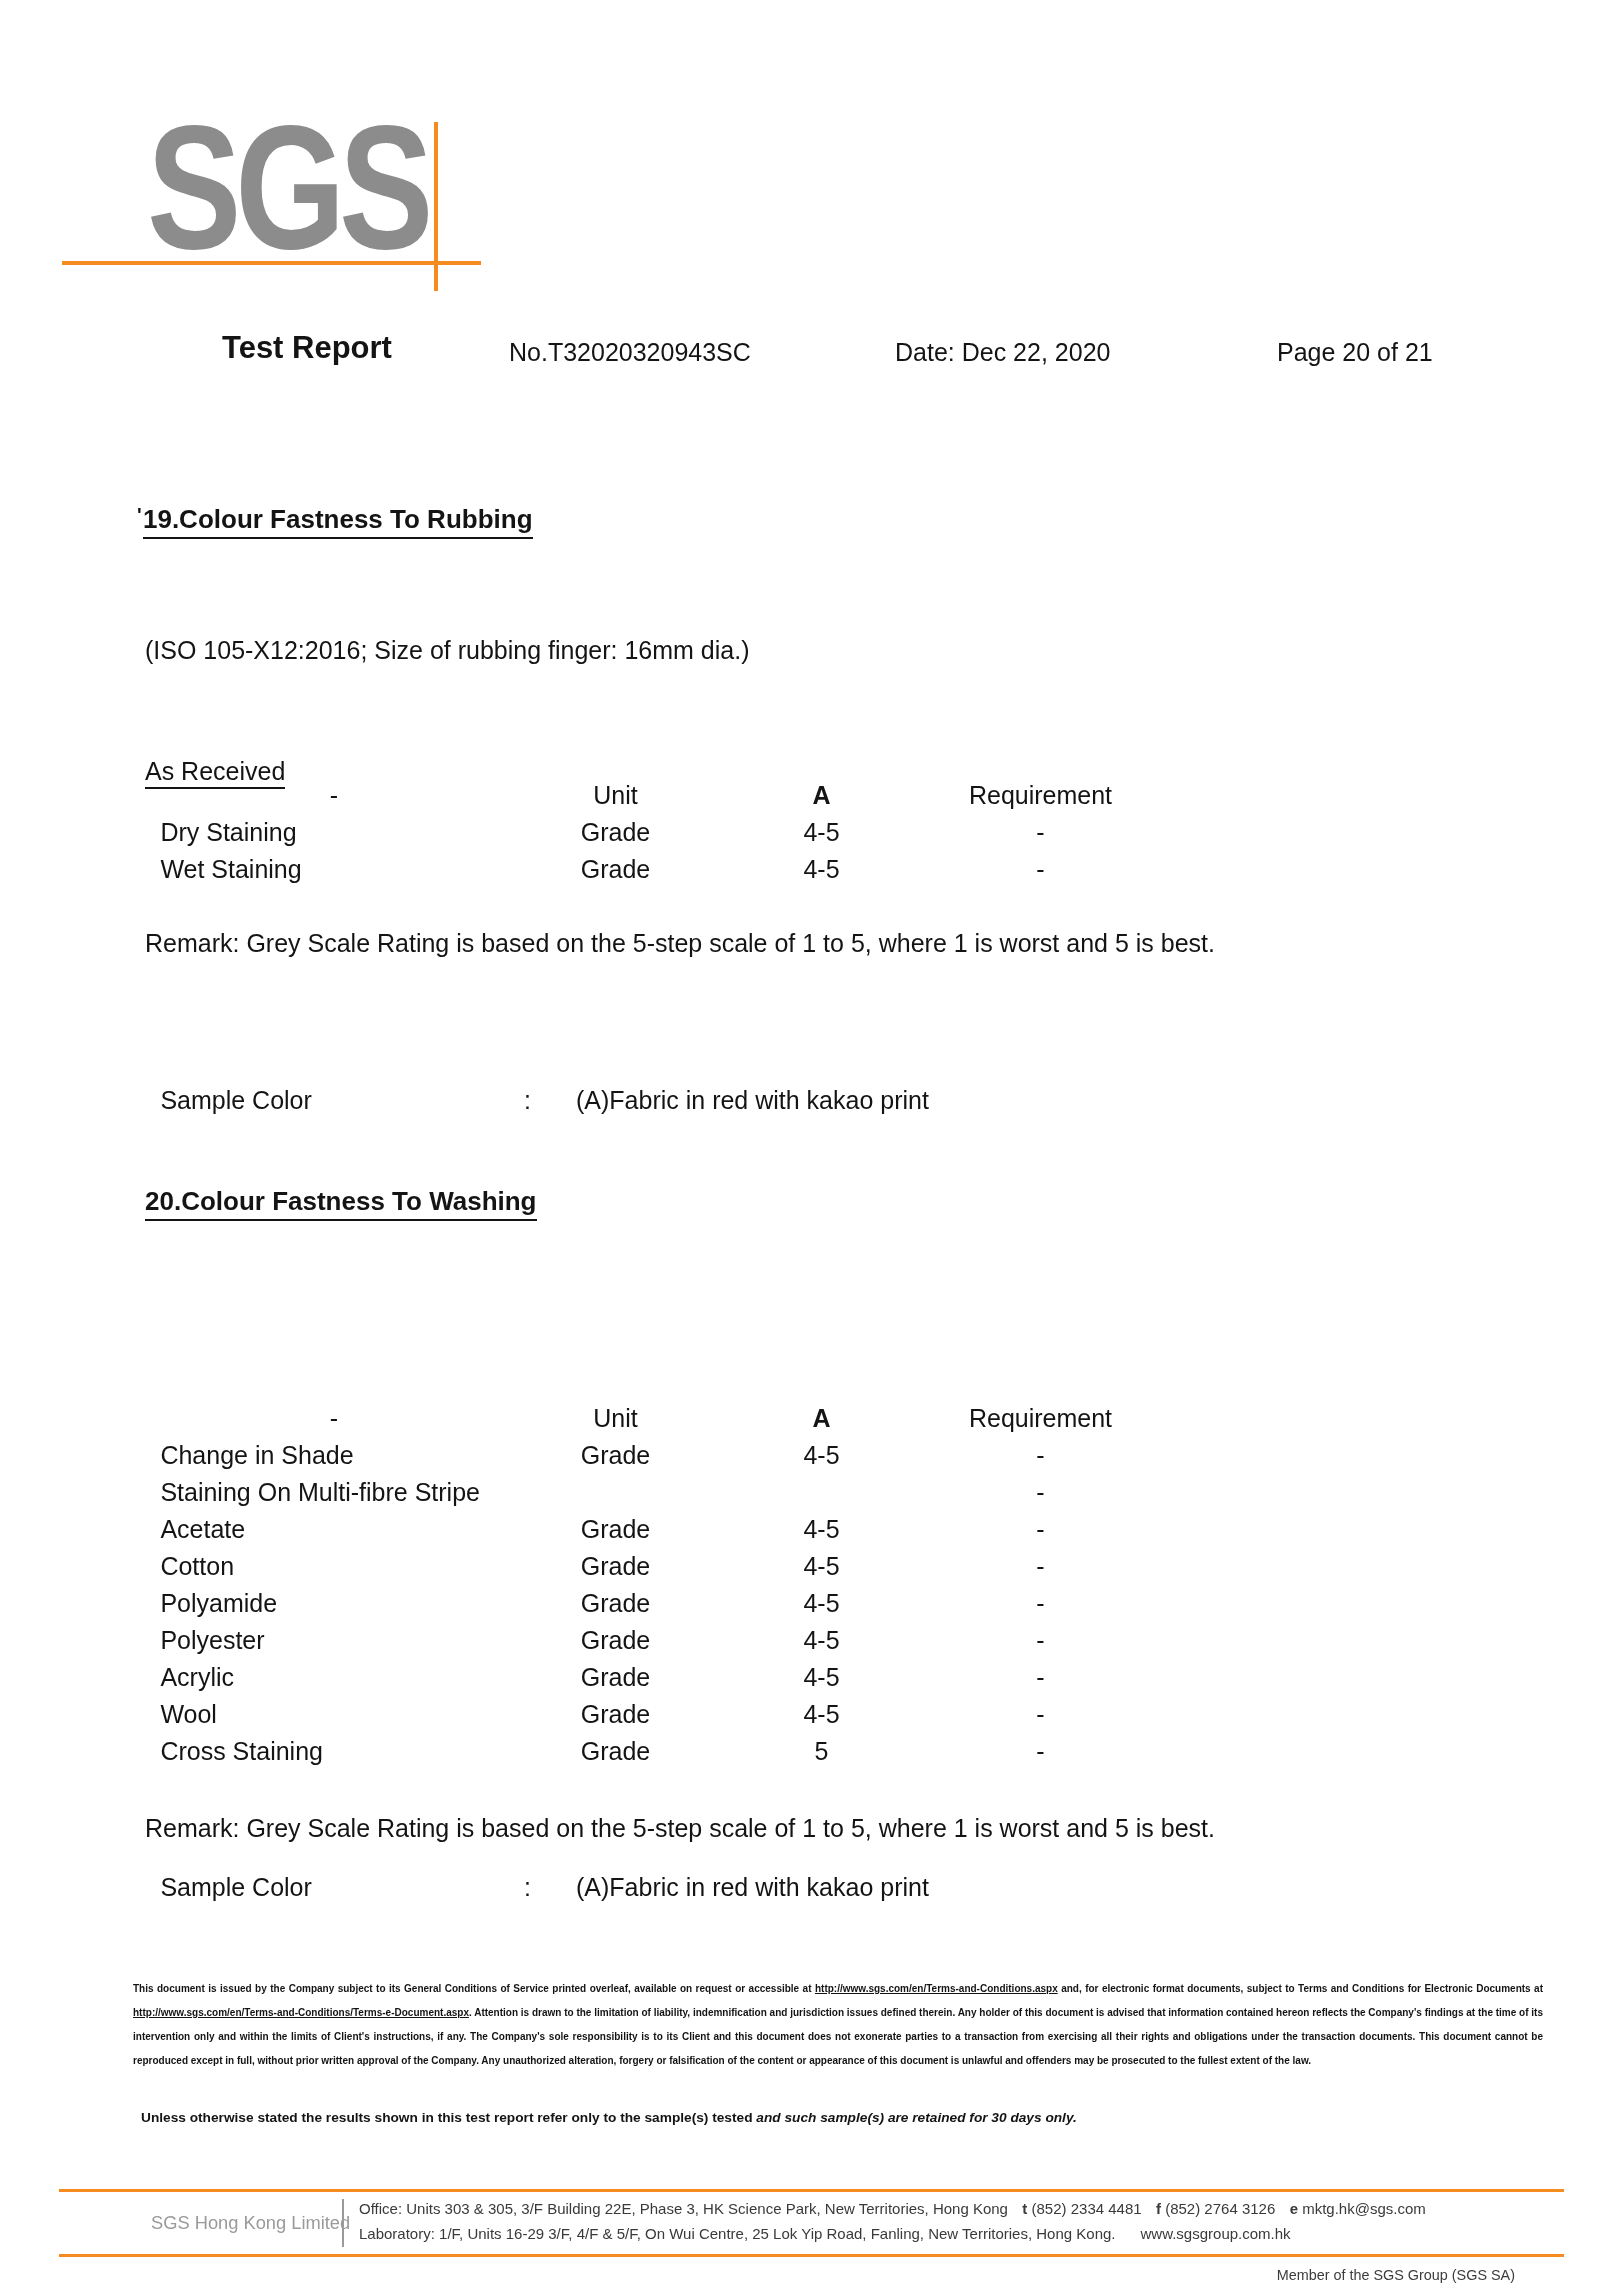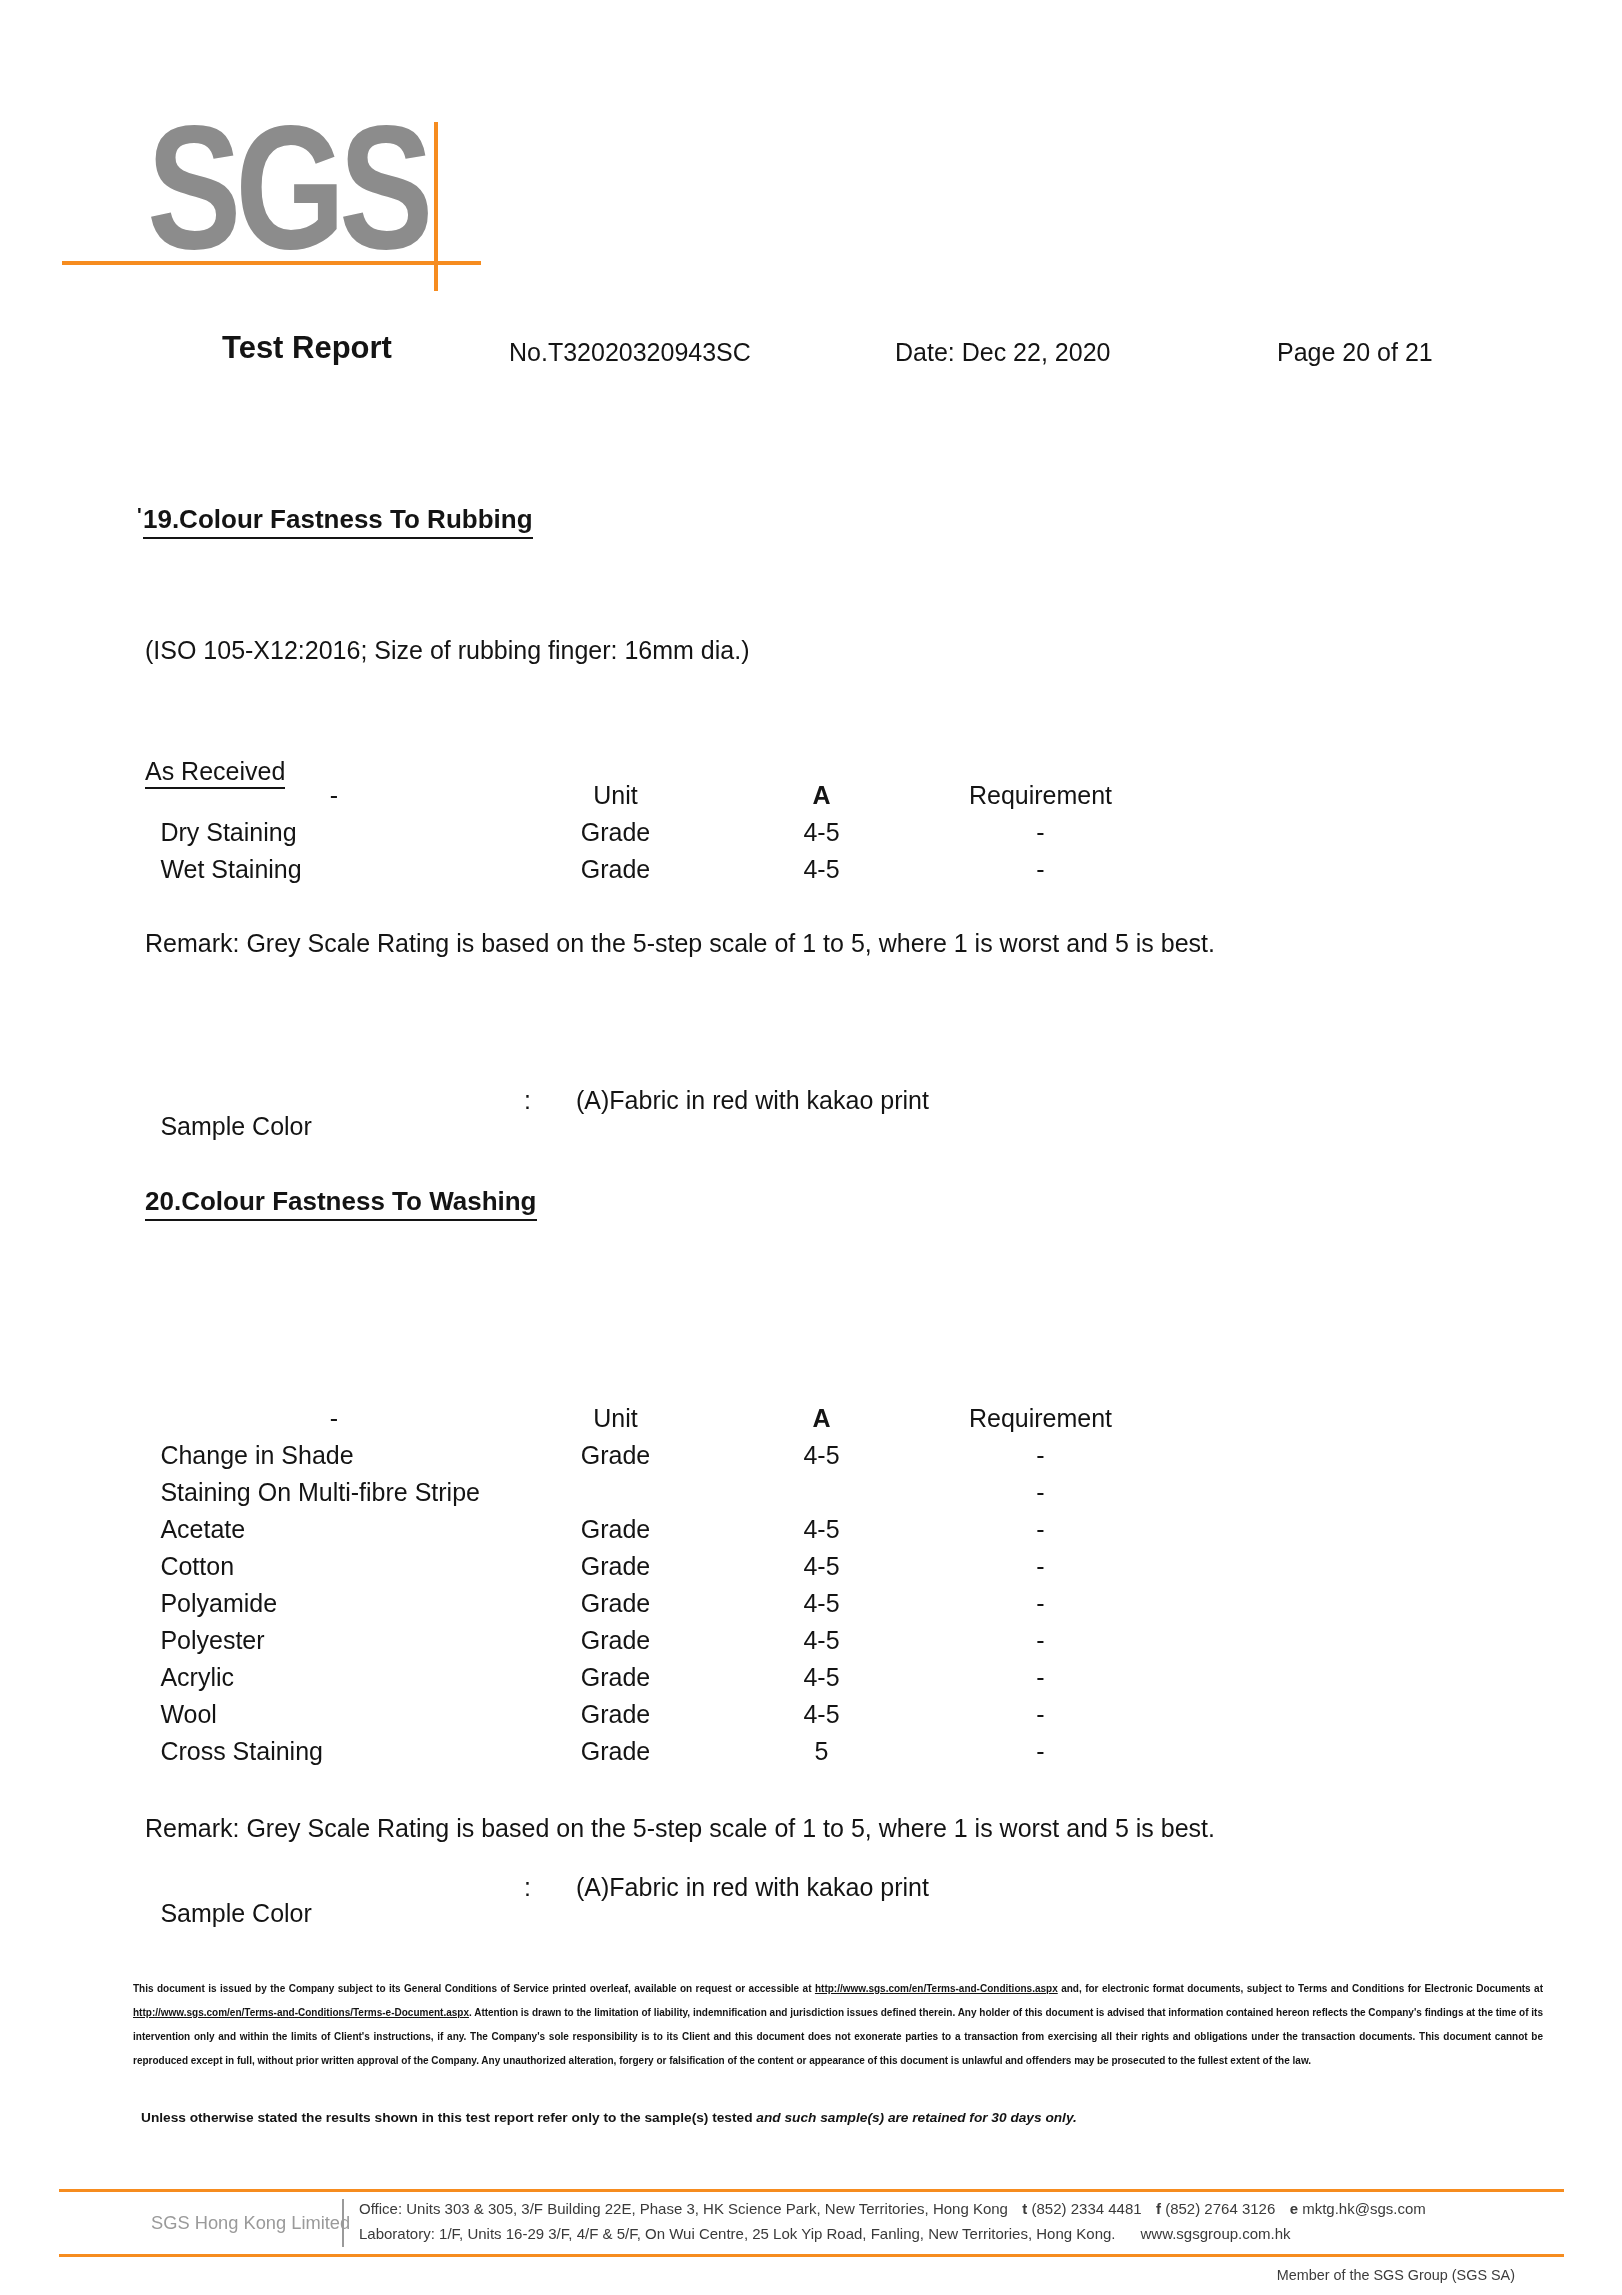--- a/index.html
+++ b/index.html
@@ -38,21 +38,21 @@
   .tbl1 { top:777px; }
   .tbl2 { top:1400px; }
   .trow { display:grid; grid-template-columns:380px 183px 229px 209px; height:37px; align-items:center; }
   .c { text-align:center; }
   .c1 { text-align:left; padding-left:16.4px; }
   .thead .c1 { text-align:center; padding-left:0; }
   .bold { font-weight:bold; }
 
   
   .sample { position:absolute; left:144px; display:grid; grid-template-columns:380px 52px auto; font-size:25px; }
-  .sample .lab { padding-left:16.4px;margin-top:26px; }
+  .sample .lab { padding-left:16.4px; }
   .s19s { top:1086px; }
   .s20s { top:1873px; }
 
   
   .legal { position:absolute; left:133px; top:1977px; width:1410px; font-size:10px; line-height:24px;
            font-weight:bold; text-align:justify; color:#141414; }
   .legal-link { text-decoration:underline; }
   .retention { position:absolute; left:141px; top:2110px; font-size:13.7px; font-weight:bold; }
   .retention .ital { font-style:italic;margin-top:11px; }
 

